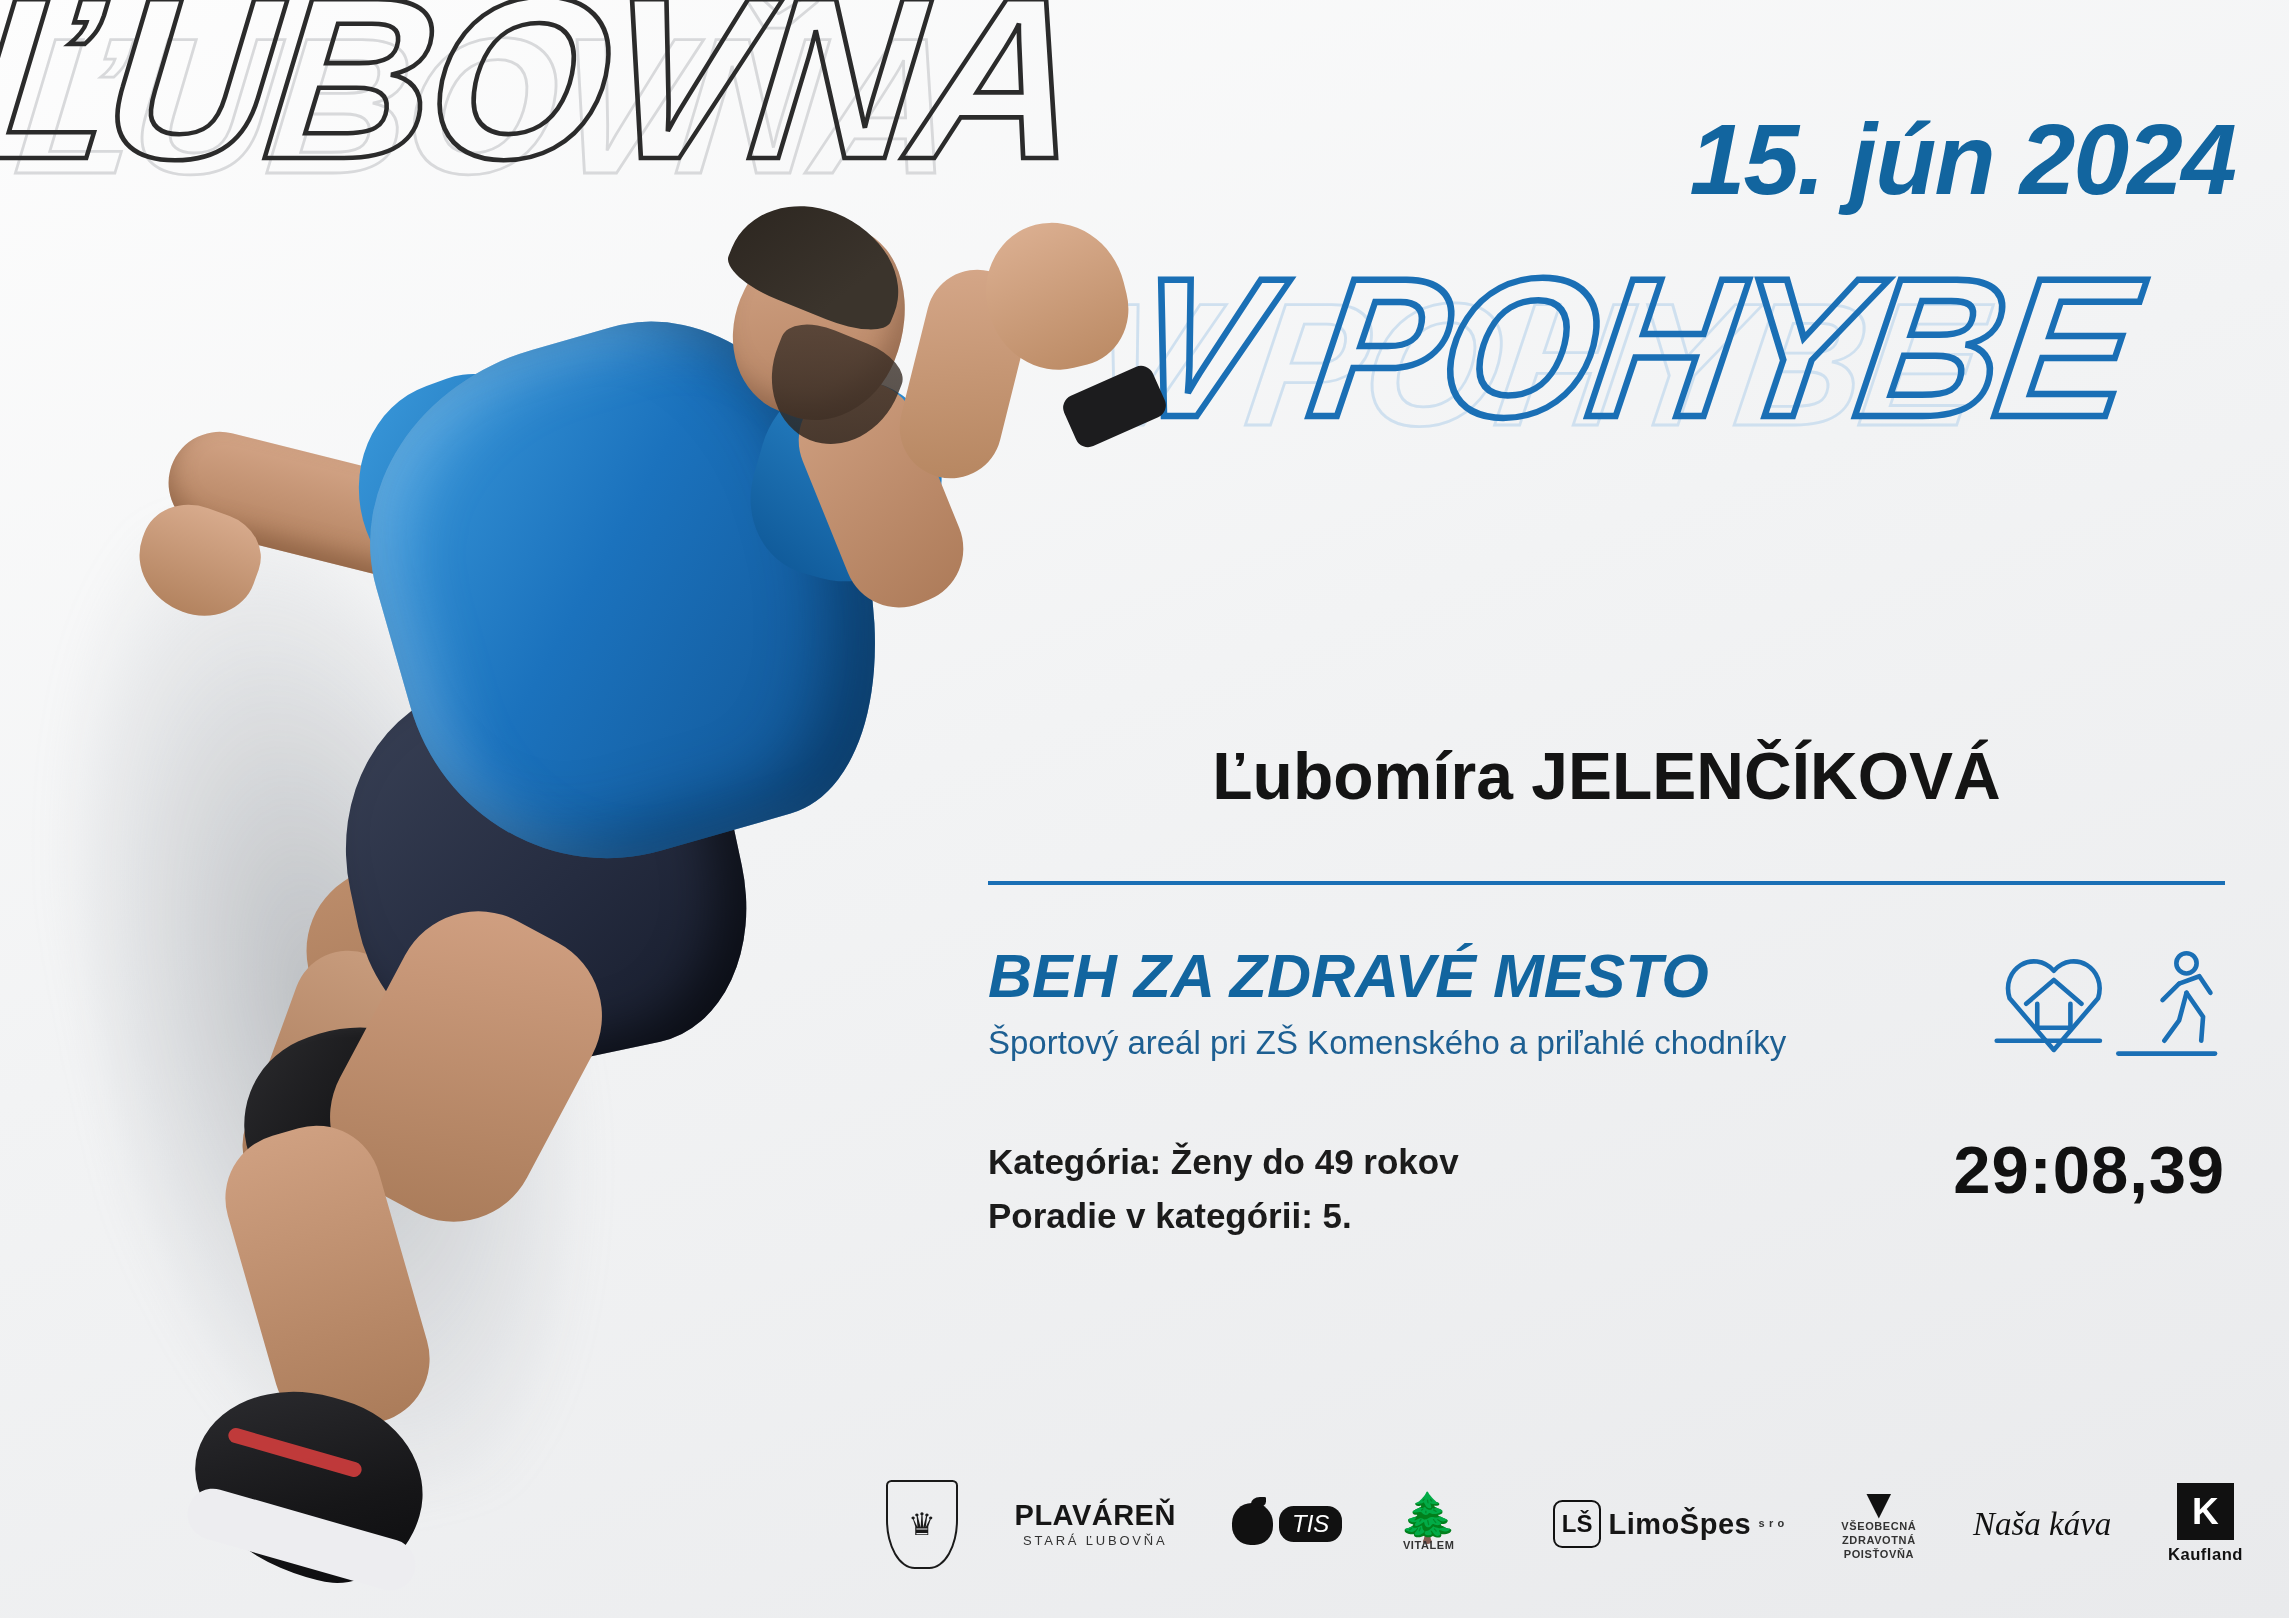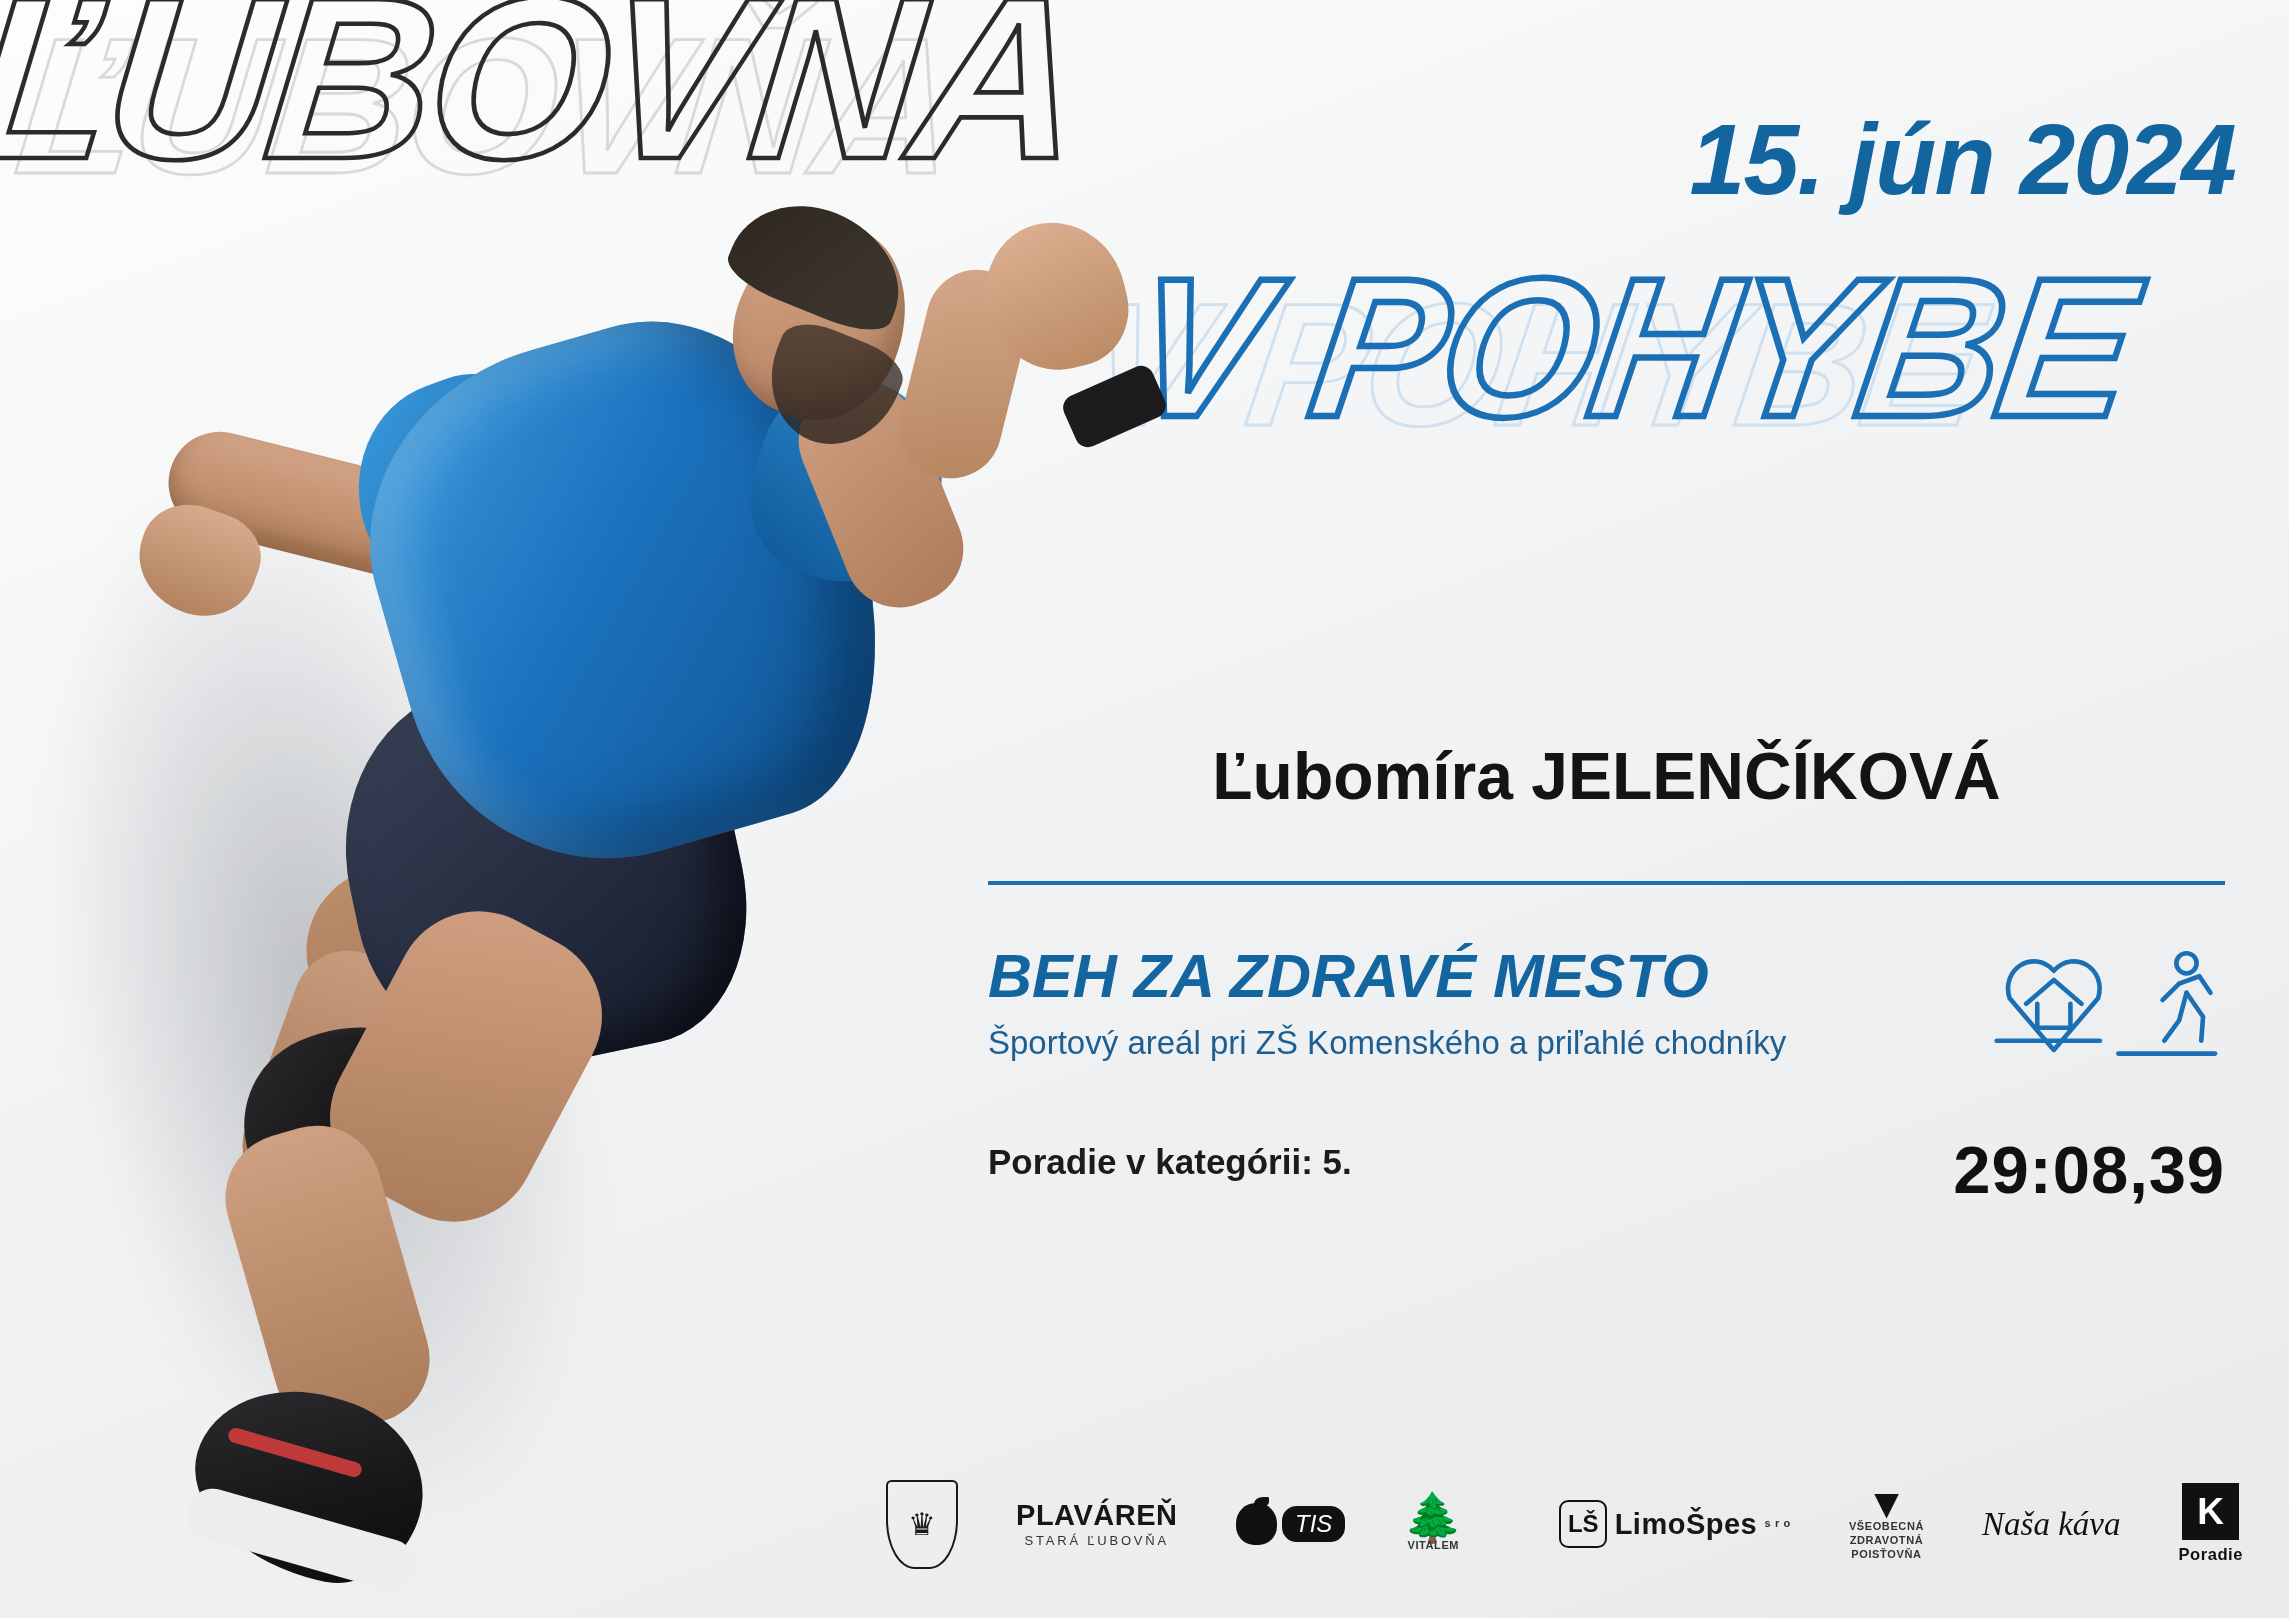--- a/index.html
+++ b/index.html
@@ -441,20 +441,21 @@
         <circle cx="214" cy="34" r="11"></circle>
         <path d="M206 56 L228 48 L240 66"></path>
         <path d="M206 56 L188 74"></path>
         <path d="M214 66 L206 96 L190 118"></path>
         <path d="M214 66 L232 92 L230 118"></path>
       </g>
     </svg>
   </div>
 
   <div class="meta">
+    <div>Kategória: Ženy do 49 rokov</div>
     <div>Poradie v kategórii: 5.</div>
   </div>
 
   <div class="result-time">29:08,39</div>
 
   <div class="sponsors">
 
     <div class="sponsor">
       <div class="crest">♛</div>
     </div>
@@ -490,18 +491,18 @@
 ZDRAVOTNÁ
 POISŤOVŇA</div>
     </div>
 
     <div class="sponsor">
       <div class="nasa">Naša káva</div>
     </div>
 
     <div class="sponsor">
       <div class="kauf-box">K</div>
-      <div class="kauf-word">Poradie</div>
+      <div class="kauf-word">Kaufland</div>
     </div>
 
   </div>
 </div>
 
 
 </body></html>

